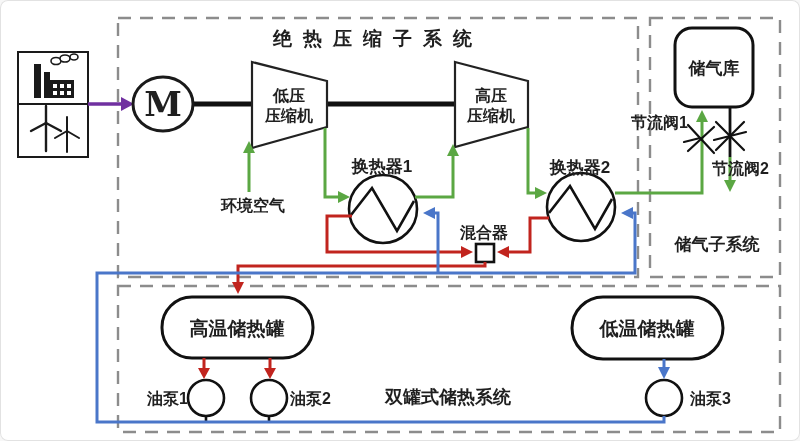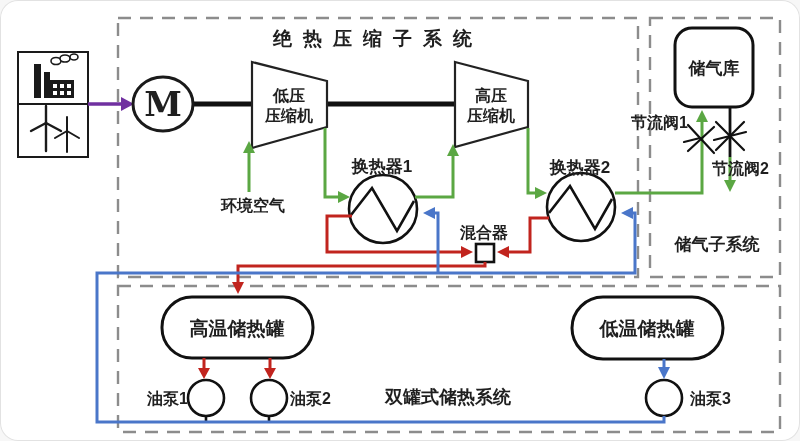--- a/index.html
+++ b/index.html
@@ -1,18 +1,18 @@
 <!DOCTYPE html>
 <html><head>
 <meta charset="utf-8">
 <style>
   html,body{margin:0;padding:0;background:#f7f7f7;}
   .canvas{
     position:relative;width:800px;height:441px;margin:0 auto;
-    background:#ffffff;border-radius:18px;
+    background:#ffffff;border-radius:8px;
     box-shadow:inset 0 0 0 1px #e2e2e2;
     overflow:hidden;
     font-family:"Liberation Sans",sans-serif;
   }
   svg{display:block;}
   svg text{
     font-family:"Liberation Sans",sans-serif;
     font-weight:bold;fill:#1f1f1f;
   }
   .motor-m{font-family:"DejaVu Serif",serif;font-size:34px;font-weight:bold;}

